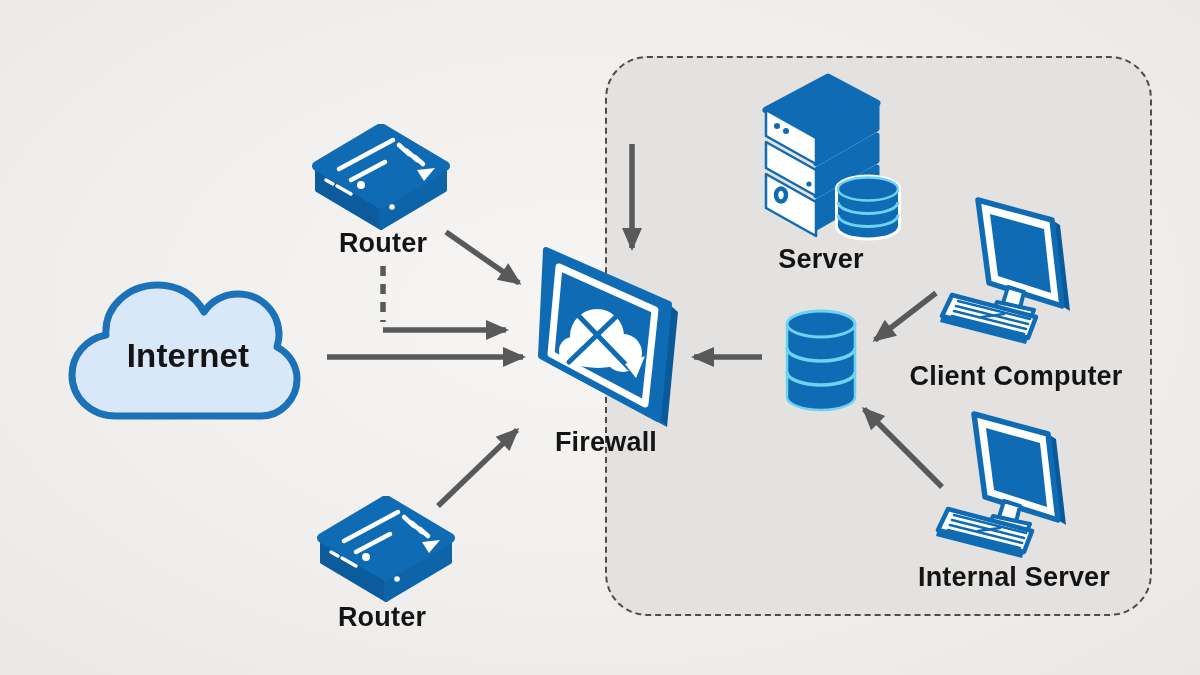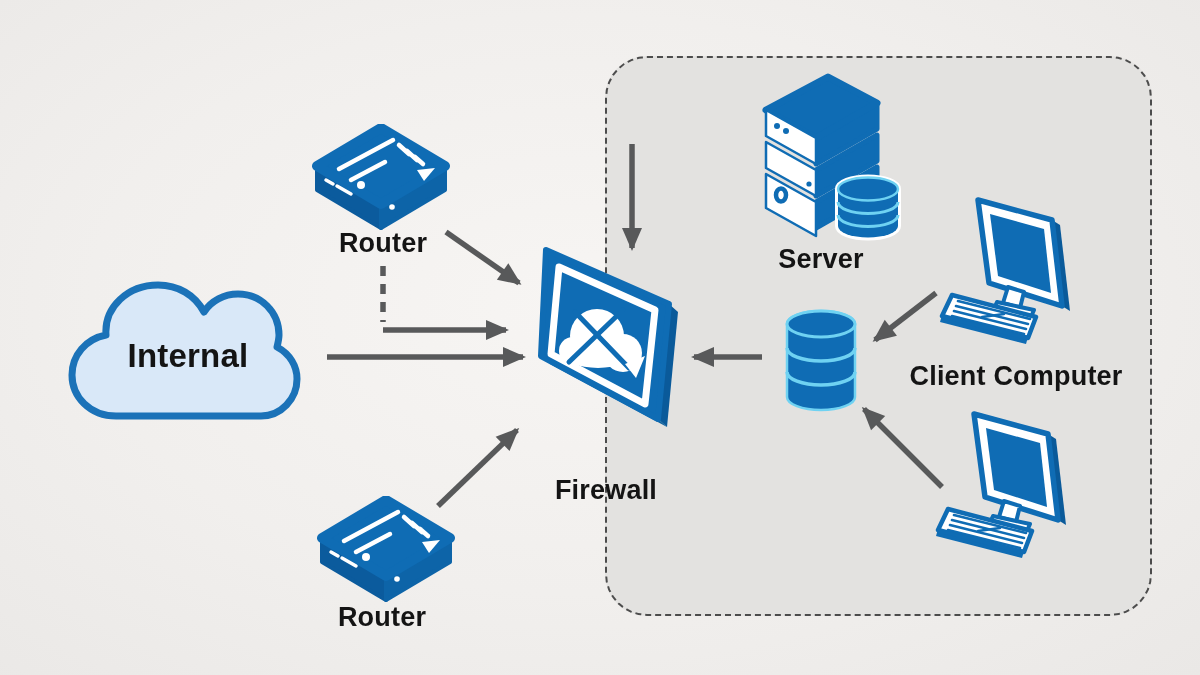--- a/index.html
+++ b/index.html
@@ -47,21 +47,21 @@
       <line x1="936" y1="293" x2="875" y2="340" marker-end="url(#ah)"></line>
       <line x1="942" y1="487" x2="864" y2="409" marker-end="url(#ah)"></line>
     </g>
   </svg>
 
   <svg class="abs" style="left:64px;top:264px;" width="242" height="180" viewBox="0 0 242 180">
     <path d="M52,152 C26,152 8,133 8,111 C8,91 22,75 42,71 C40,43 64,21 94,21
              C114,21 131,31 140,48 C147,37 160,30 174,30 C197,30 215,48 215,71
              C215,75 214,79 213,83 C226,90 233,102 233,115 C233,135 217,152 197,152 Z" fill="#d9e8f8" stroke="#1b72b8" stroke-width="7" stroke-linejoin="round"></path>
   </svg>
-  <div class="node-label big" style="left:188px;top:337px;">Internal</div>
+  <div class="node-label big" style="left:188px;top:337px;">Internet</div>
 
   <svg class="abs" style="left:311px;top:124px;" width="140" height="112" viewBox="0 0 140 112">
     <polygon points="6,42 70,80 70,104 6,66" fill="#0b5b9d" stroke="#0b5b9d" stroke-width="4" stroke-linejoin="round"></polygon>
     <polygon points="70,80 134,42 134,66 70,104" fill="#0d64a8" stroke="#0d64a8" stroke-width="4" stroke-linejoin="round"></polygon>
     <polygon points="70,4 134,42 70,80 6,42" fill="#0f6cb4" stroke="#0f6cb4" stroke-width="10" stroke-linejoin="round"></polygon>
     <g stroke="#ffffff" stroke-width="4.5" stroke-linecap="round">
       <line x1="28" y1="45" x2="82" y2="16"></line>
       <line x1="40" y1="56" x2="74" y2="38"></line>
       <line x1="88" y1="21" x2="98" y2="30"></line>
       <line x1="96" y1="27" x2="106" y2="36"></line>
@@ -108,21 +108,21 @@
       <circle cx="42" cy="105" r="14" fill="#ffffff"></circle>
       <circle cx="92" cy="107" r="19" fill="#ffffff"></circle>
       <ellipse cx="67" cy="107" rx="36" ry="15" fill="#ffffff"></ellipse>
       <g stroke="#0f6cb4" stroke-width="5" stroke-linecap="round" fill="none">
         <line x1="44" y1="66" x2="98" y2="122"></line>
         <line x1="92" y1="64" x2="38" y2="116"></line>
       </g>
       <polygon points="94,118 114,110 105,132" fill="#ffffff"></polygon>
     </g>
   </svg>
-  <div class="node-label" style="left:606px;top:427px;margin-top:48px;">Firewall</div>
+  <div class="node-label" style="left:606px;top:427px;">Firewall</div>
 
   <svg class="abs" style="left:753px;top:70px;" width="152" height="185" viewBox="0 0 152 185">
     <polygon points="63,68 124,33 124,59 63,94" fill="#0f6cb4" stroke="#0f6cb4" stroke-width="5" stroke-linejoin="round"></polygon>
     <polygon points="63,100 124,65 124,91 63,126" fill="#0f6cb4" stroke="#0f6cb4" stroke-width="5" stroke-linejoin="round"></polygon>
     <polygon points="63,132 124,97 124,123 63,158" fill="#0f6cb4" stroke="#0f6cb4" stroke-width="5" stroke-linejoin="round"></polygon>
     <polygon points="13,40 75,7 124,33 63,68" fill="#0f6cb4" stroke="#0f6cb4" stroke-width="7" stroke-linejoin="round"></polygon>
     <polygon points="13,40 63,68 63,94 13,66" fill="#ffffff" stroke="#0f6cb4" stroke-width="2.5" stroke-linejoin="round"></polygon>
     <polygon points="13,72 63,100 63,126 13,98" fill="#ffffff" stroke="#0f6cb4" stroke-width="2.5" stroke-linejoin="round"></polygon>
     <polygon points="13,104 63,132 63,166 13,138" fill="#ffffff" stroke="#0f6cb4" stroke-width="2.5" stroke-linejoin="round"></polygon>
     <circle cx="24" cy="56" r="3" fill="#0f6cb4"></circle>
@@ -173,14 +173,15 @@
     <polygon points="4,125 90,147 88,154 2,132" fill="#0f6cb4"></polygon>
     <polygon points="14,105 98,127 90,148 4,126" fill="#ffffff" stroke="#0f6cb4" stroke-width="4.5" stroke-linejoin="round"></polygon>
     <g stroke="#0f6cb4" stroke-width="2.6" stroke-linecap="round">
       <line x1="20" y1="111" x2="92" y2="129"></line>
       <line x1="18" y1="116" x2="90" y2="134"></line>
       <line x1="16" y1="121" x2="88" y2="139"></line>
       <line x1="14" y1="126" x2="86" y2="144"></line>
       <line x1="44" y1="127" x2="66" y2="124"></line>
     </g>
   </svg>
+  <div class="node-label" style="left:1014px;top:562px;">Internal Server</div>
 
 </div>
 
 </body></html>

